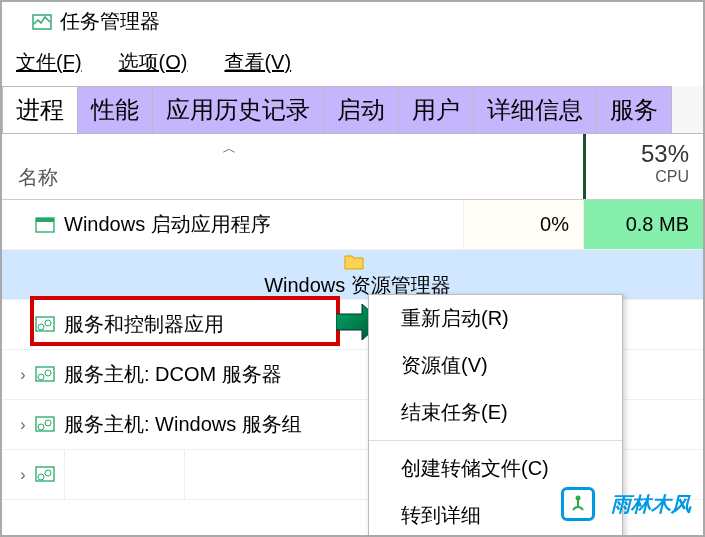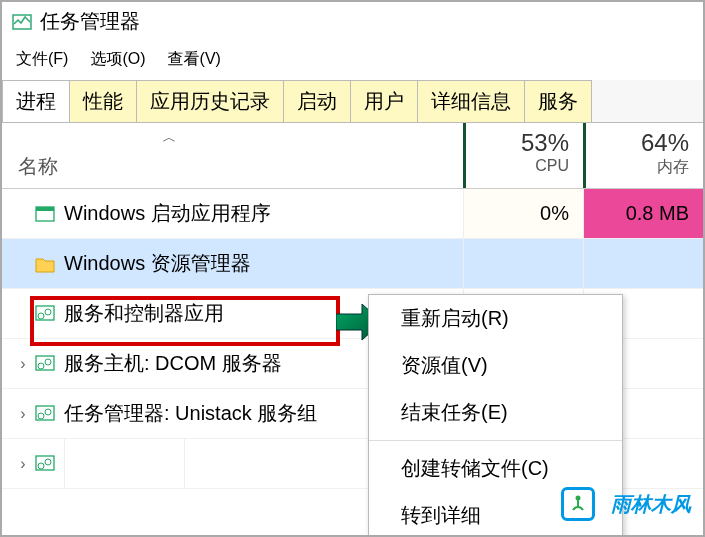--- a/index.html
+++ b/index.html
@@ -11,54 +11,56 @@
     height: 537px;
     overflow: hidden;
     position: relative;
     border: 2px solid #aaa;
   }
   .titlebar {
     display: flex;
     align-items: center;
     padding: 6px 10px;
     gap: 8px;
+    margin-left: 20px;
   }
   .app-icon {
     width: 20px;
     height: 20px;
     display: inline-block;
   }
   .title-text { font-size: 20px; }
   .menubar {
     display: flex;
-    gap: 22px;
+    gap: 37px;
     padding: 8px 14px 10px 14px;
-    font-size: 16px;
+    font-size: 20px;
+    text-decoration: underline;
   }
   .tabstrip {
     display: flex;
     border-bottom: 1px solid #bbb;
     margin: 0;
-    font-size: 20px;
+    font-size: 24px;
     background: #f7f7f7;
   }
   .tab {
     padding: 7px 13px;
     border: 1px solid #bbb;
     border-bottom: none;
     background: #fff;
     margin-right: -1px;
   }
   .tab.active {
     background: #fff;
     border-top: 1px solid #bbb;
     position: relative;
     z-index: 2;
   }
-  .tab:not(.active) { background: #fef9c3; }
+  .tab:not(.active) { background: #c4b5fd; }
   .col-headers {
     display: flex;
     border-bottom: 1px solid #ccc;
     font-size: 20px;
     color: #555;
   }
   .col-name {
     flex: 1;
     display: flex;
     align-items: flex-end;
@@ -106,22 +108,22 @@
     text-align: right;
     padding-right: 14px;
     font-size: 20px;
     border-left: 1px solid #eee;
     height: 100%;
     display: flex;
     align-items: center;
     justify-content: flex-end;
   }
   .cell-cpu { background: #fffdf5; }
-  .cell-mem-light { background: #ec4899; padding-left: 30px; }
-  .row.selected { background: #d0e7ff; }
+  .cell-mem-light { background: #86efac; padding-left: 30px; }
+  .row.selected { background: #d0e7ff; flex-direction: column; }
   .highlight-box {
     position: absolute;
     border: 4px solid #d40000;
     pointer-events: none;
   }
   .hl1 { left: 28px; top: 294px; width: 310px; height: 50px; }
   .hl2 { left: 370px; top: 294px; width: 158px; height: 50px; }
   .red-arrow {
     position: absolute;
     left: 334px;
@@ -200,24 +202,20 @@
 
 <div class="col-headers">
   <div class="col-name">
     <span class="sort-caret">︿</span>
     <span>名称</span>
   </div>
   <div class="col-num">
     <div class="pct">53%</div>
     <div class="lbl">CPU</div>
   </div>
-  <div class="col-num">
-    <div class="pct">64%</div>
-    <div class="lbl">内存</div>
-  </div>
 </div>
 
 <div>
 
   <div class="row">
     <span class="expander"></span>
     <span class="picon">
       <svg viewBox="0 0 22 22">
           <rect x="2" y="4" width="18" height="14" fill="none" stroke="#2a6" stroke-width="1.3"></rect>
           <rect x="2" y="4" width="18" height="4" fill="#2a6"></rect>
@@ -270,21 +268,21 @@
 
   <div class="row">
     <span class="expander">›</span>
     <span class="picon">
       <svg viewBox="0 0 22 22">
           <rect x="2" y="3" width="18" height="14" fill="none" stroke="#2a6" stroke-width="1.3"></rect>
           <circle cx="7" cy="13" r="3" fill="none" stroke="#2a6"></circle>
           <circle cx="14" cy="9" r="3" fill="none" stroke="#2a6"></circle>
         </svg>
     </span>
-    <span class="pname">任务管理器: Unistack 服务组</span>
+    <span class="pname">服务主机: Windows 服务组</span>
     <span class="cell"></span>
     <span class="cell"></span>
   </div>
 
   <div class="row">
     <span class="expander">›</span>
     <span class="picon">
       <svg viewBox="0 0 22 22">
           <rect x="2" y="3" width="18" height="14" fill="none" stroke="#2a6" stroke-width="1.3"></rect>
           <circle cx="7" cy="13" r="3" fill="none" stroke="#2a6"></circle>

